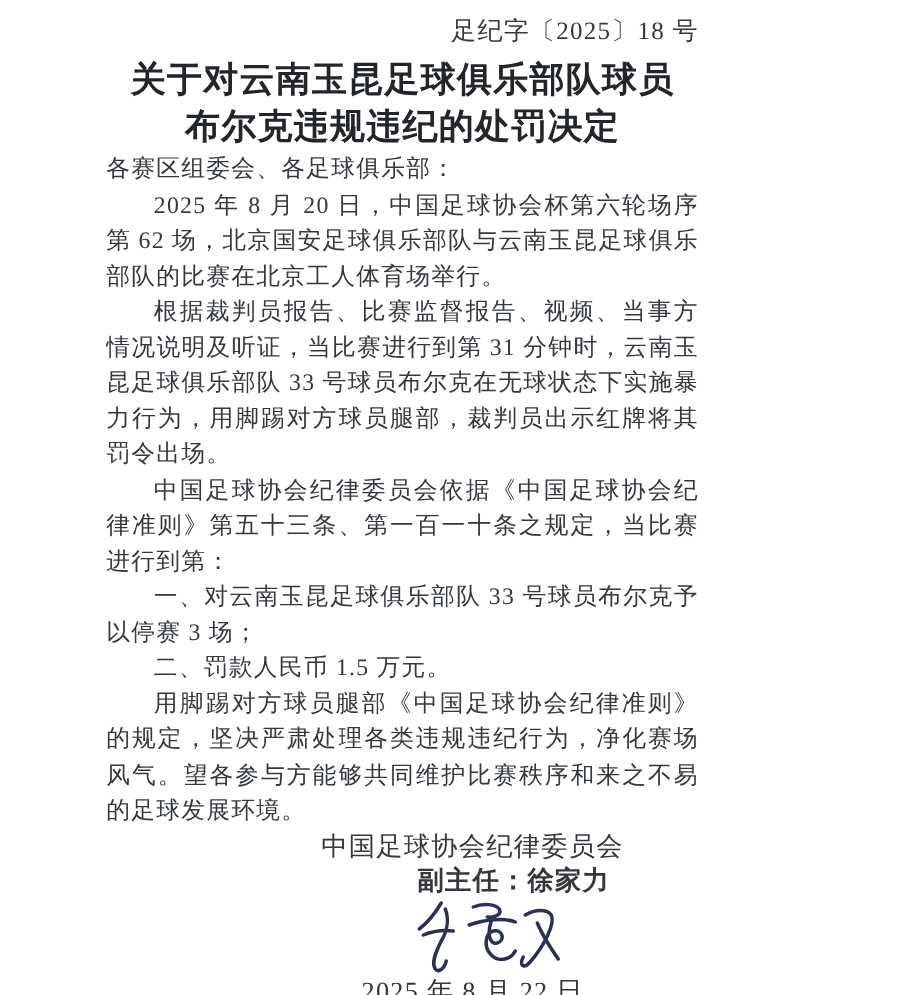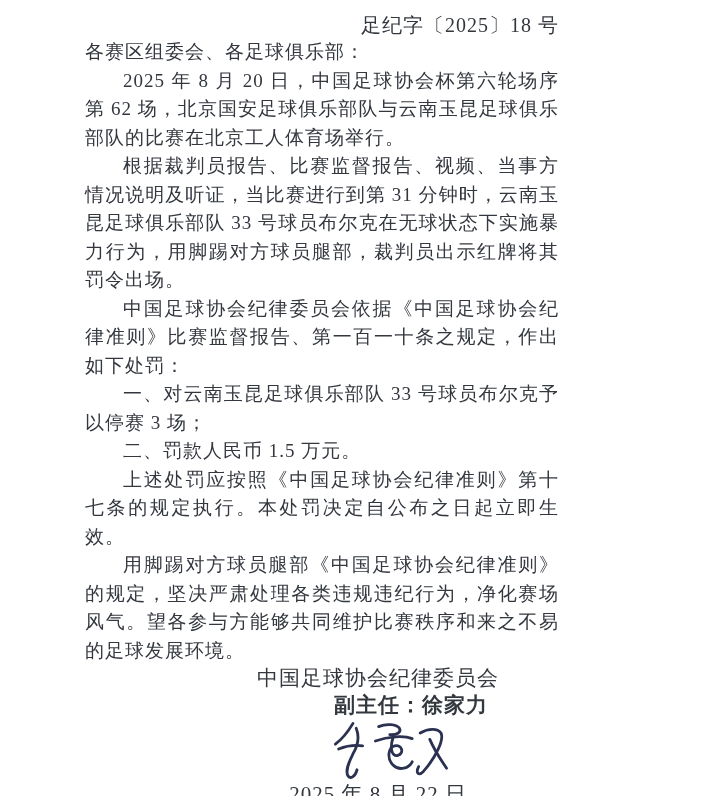--- a/index.html
+++ b/index.html
@@ -85,29 +85,32 @@
     white-space: nowrap;
   }
 </style>
 </head>
 <body>
 
 <div class="page">
 
   <div class="doc-number">足纪字〔2025〕18 号</div>
 
+  <h1 class="title">
+    <span class="title-line">关于对云南玉昆足球俱乐部队球员</span>
+    <span class="title-line">布尔克违规违纪的处罚决定</span>
+  </h1>
 
   <div class="body-text">
     <p class="salutation">各赛区组委会、各足球俱乐部：</p>
     <p class="para">2025 年 8 月 20 日，中国足球协会杯第六轮场序第 62 场，北京国安足球俱乐部队与云南玉昆足球俱乐部队的比赛在北京工人体育场举行。</p>
     <p class="para">根据裁判员报告、比赛监督报告、视频、当事方情况说明及听证，当比赛进行到第 31 分钟时，云南玉昆足球俱乐部队 33 号球员布尔克在无球状态下实施暴力行为，用脚踢对方球员腿部，裁判员出示红牌将其罚令出场。</p>
-    <p class="para">中国足球协会纪律委员会依据《中国足球协会纪律准则》比赛监督报告、第一百一十条之规定，作出如下处罚：</p>
+    <p class="para">中国足球协会纪律委员会依据《中国足球协会纪律准则》第五十三条、第一百一十条之规定，当比赛进行到第：</p>
     <p class="para">一、对云南玉昆足球俱乐部队 33 号球员布尔克予以停赛 3 场；</p>
     <p class="para">二、罚款人民币 1.5 万元。</p>
-    <p class="para">上述处罚应按照《中国足球协会纪律准则》第十七条的规定执行。本处罚决定自公布之日起立即生效。</p>
     <p class="para">用脚踢对方球员腿部《中国足球协会纪律准则》的规定，坚决严肃处理各类违规违纪行为，净化赛场风气。望各参与方能够共同维护比赛秩序和来之不易的足球发展环境。</p>
   </div>
 
   <div class="signoff">
     <div class="signoff-org">中国足球协会纪律委员会</div>
     <div class="signoff-signer">副主任：徐家力</div>
 
     <div class="signature-wrap">
       <svg viewBox="0 0 150 80" xmlns="http://www.w3.org/2000/svg" fill="none" stroke="#2b3150" stroke-width="3.5" stroke-linecap="round" stroke-linejoin="round">
 

